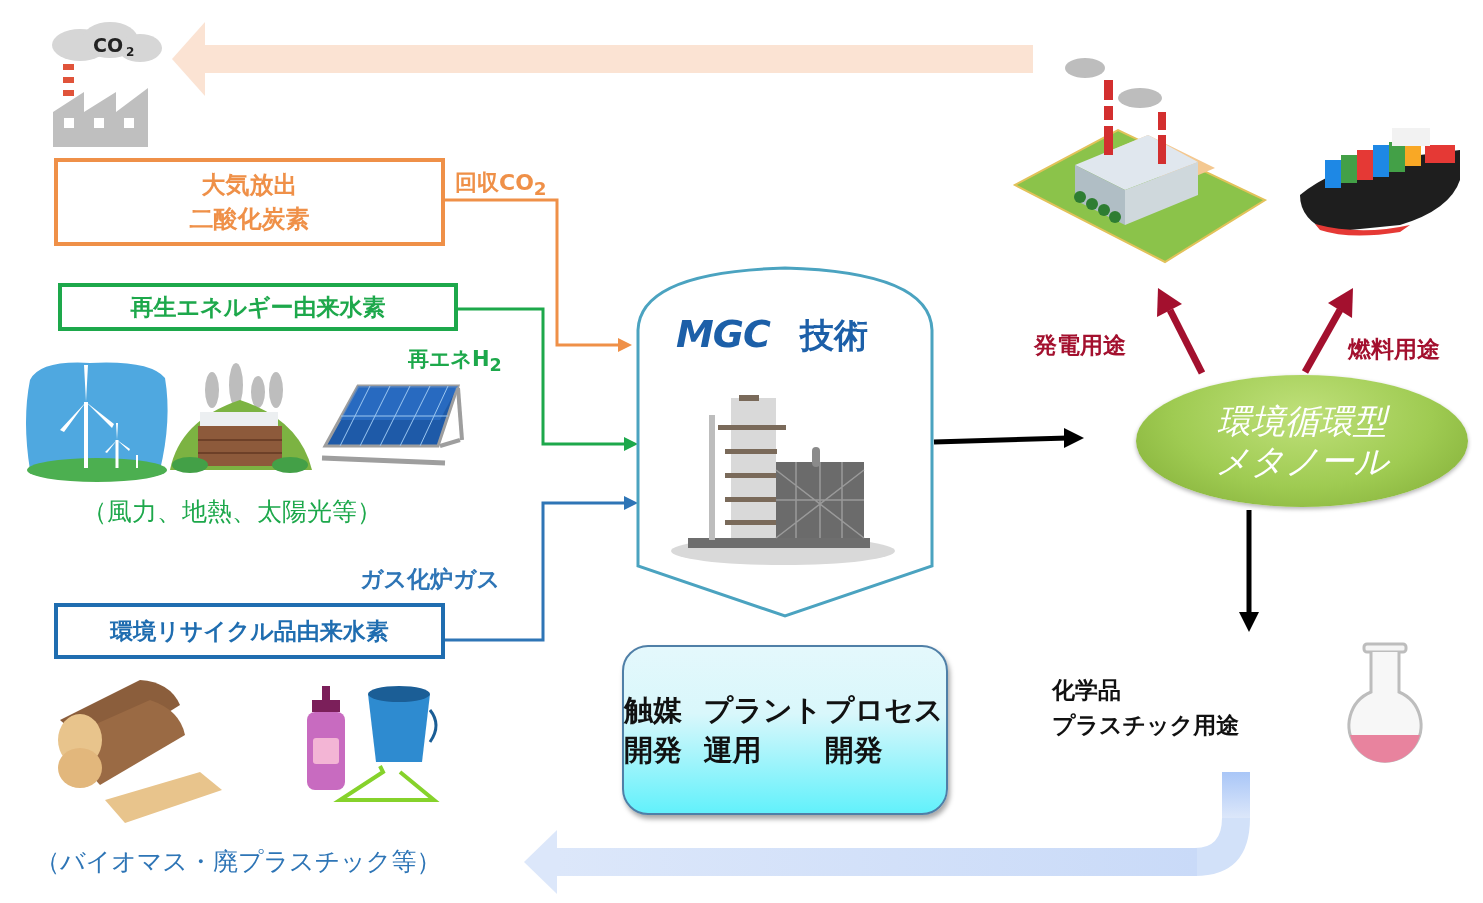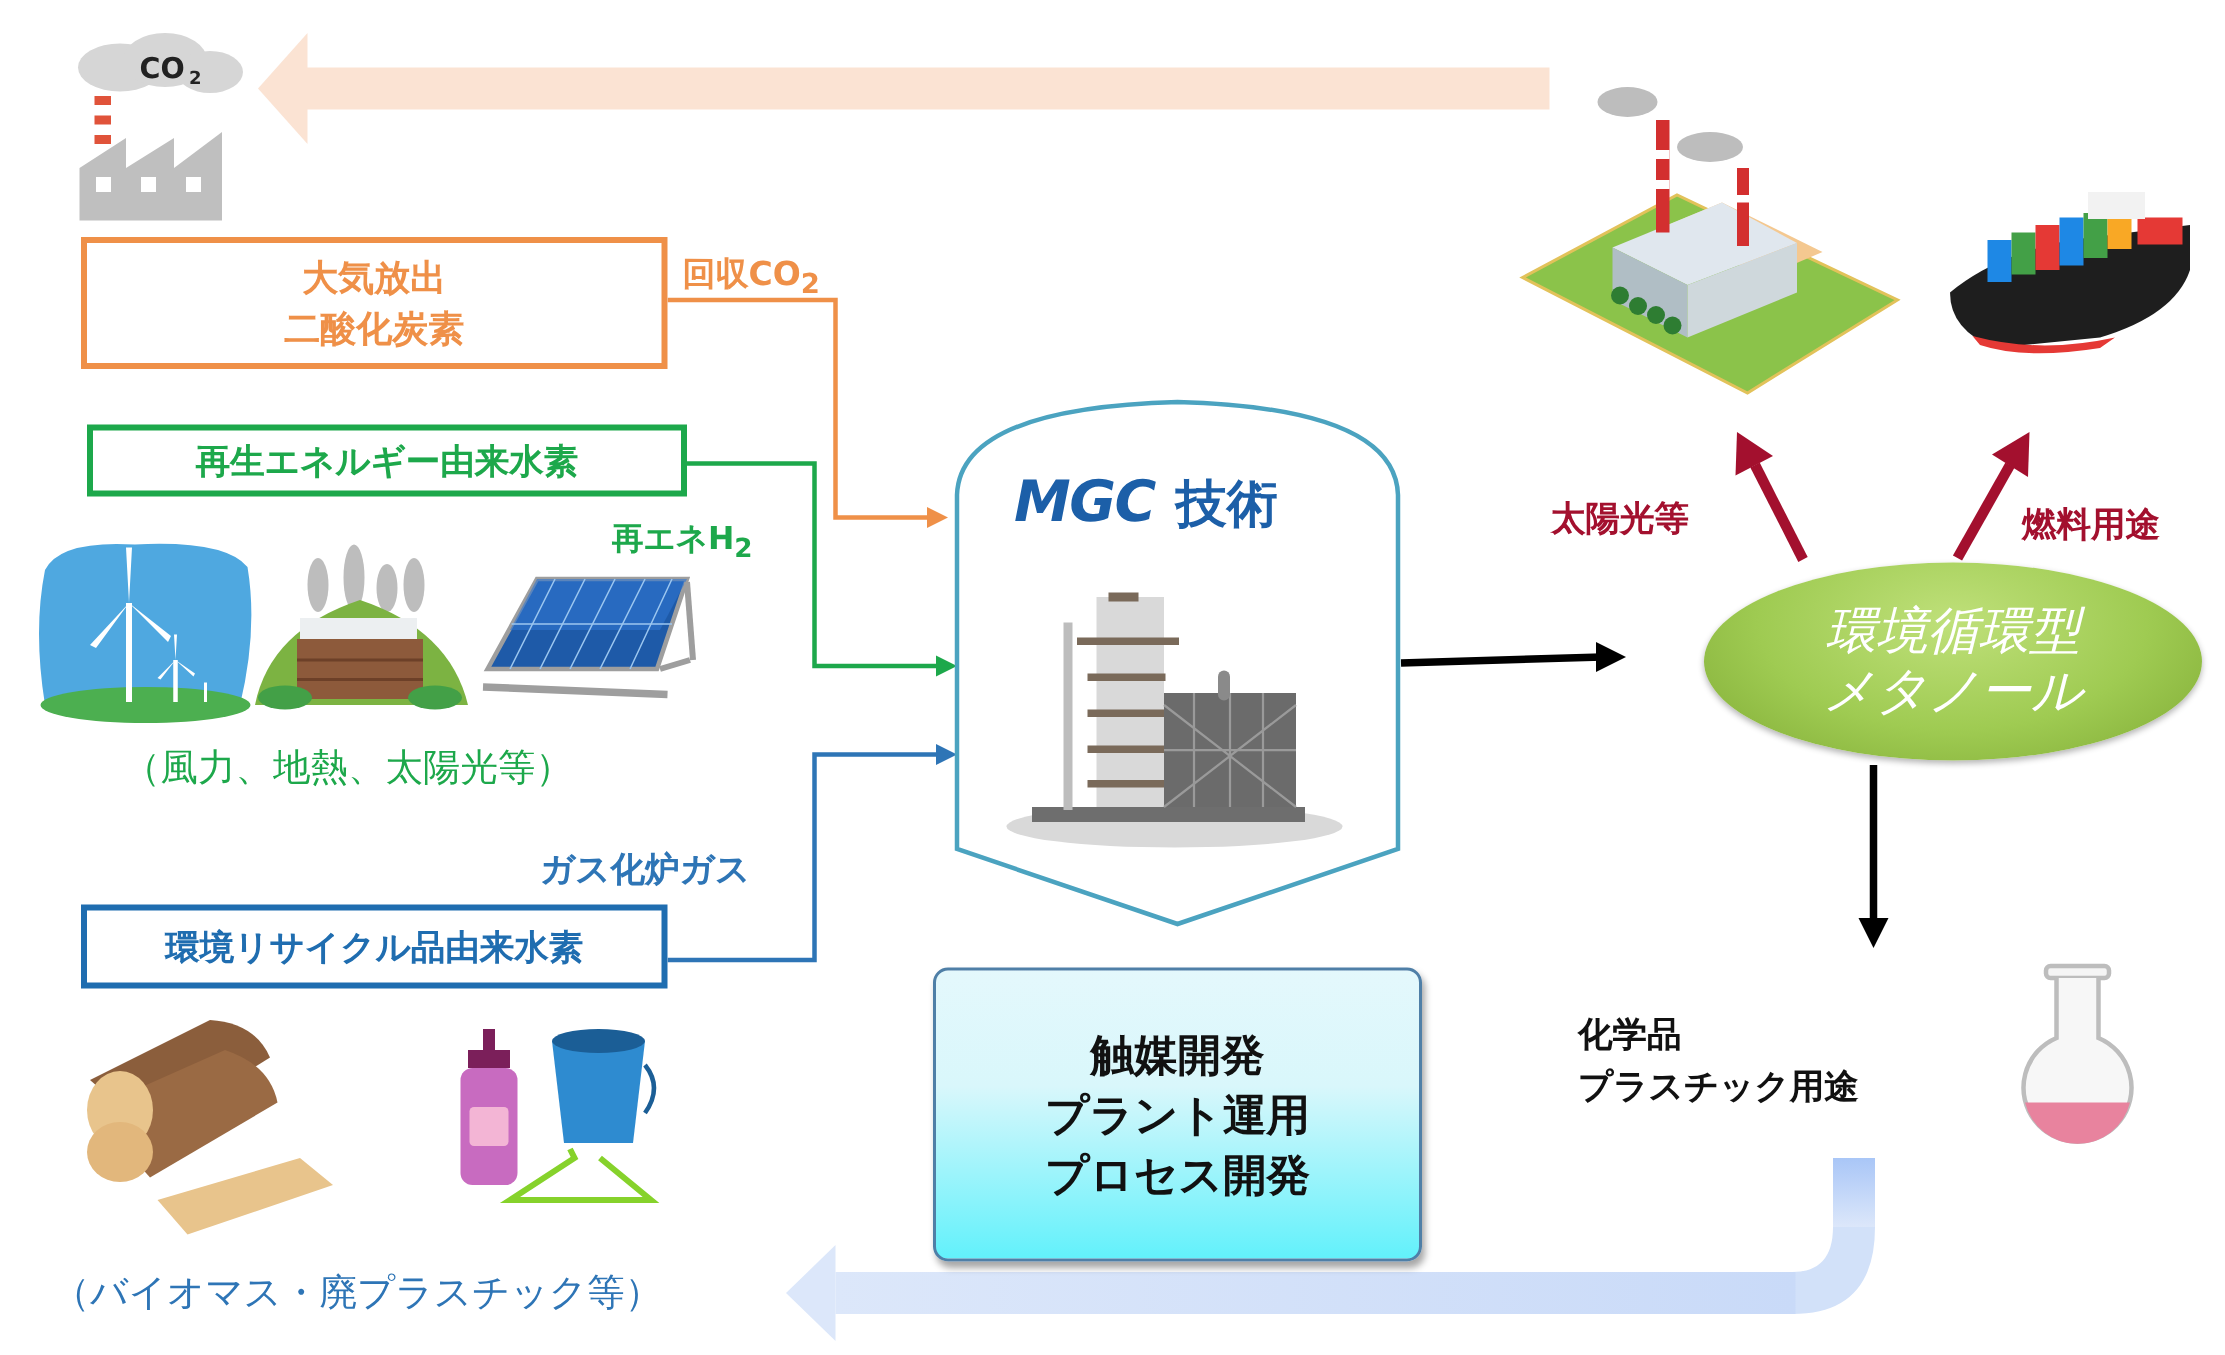--- a/index.html
+++ b/index.html
@@ -12,29 +12,29 @@
   .box-co2 { left: 54px; top: 158px; width: 391px; height: 88px; border: 4px solid #EF9048; color: #EF9048;
              font-size: 24px; line-height: 34px; flex-direction: column; }
   .box-re { left: 58px; top: 283px; width: 400px; height: 48px; border: 4px solid #1DA84B; color: #1DA84B; font-size: 23px; }
   .box-rc { left: 54px; top: 603px; width: 391px; height: 56px; border: 4px solid #1F6DB0; color: #1F6DB0; font-size: 23px; }
   .lbl { position: absolute; font-weight: bold; white-space: nowrap; }
   .lbl-co2 { left: 455px; top: 168px; color: #EF9048; font-size: 22px; }
   .lbl-h2 { left: 408px; top: 345px; color: #1DA84B; font-size: 21px; }
   .lbl-gas { left: 360px; top: 564px; color: #2E75B6; font-size: 23px; }
   .caption-re { left: 82px; top: 495px; color: #1DA84B; font-size: 25px; font-weight: normal; }
   .caption-rc { left: 35px; top: 845px; color: #2E75B6; font-size: 25px; font-weight: normal; }
-  .mgc-title { position: absolute; left: 676px; top: 312px; width: 230px; display: flex; align-items: baseline; gap: 14px; }
+  .mgc-title { position: absolute; left: 676px; top: 312px; width: 230px; display: flex; align-items: baseline; gap: 30px; }
   .mgc-logo { font-family: "DejaVu Sans", sans-serif; font-size: 38px; font-weight: bold; color: #1C5FA8;
               font-style: italic; letter-spacing: -1px; }
   .mgc-tech { font-size: 34px; font-weight: bold; color: #1C5FA8; }
-  .devbox { position: absolute; left: 622px; top: 645px; width: 326px; height: 196px; box-sizing: border-box;
-            border: 2px solid #4F7FA7; border-radius: 10px;
+  .devbox { position: absolute; left: 622px; top: 645px; width: 326px; height: 170px; box-sizing: border-box;
+            border: 2px solid #4F7FA7; border-radius: 26px;
             background: linear-gradient(#E4F8FC, #D9F7FB 40%, #62F1FB);
             box-shadow: 2px 4px 5px rgba(0,0,0,0.35);
-            display: flex; flex-direction: column; align-items: center; justify-content: center;
+            display: flex; align-items: center; justify-content: center;
             font-weight: bold; font-size: 29px; line-height: 40px; color: #111; }
   .ellipse { position: absolute; left: 1136px; top: 375px; width: 332px; height: 132px; border-radius: 50%;
              background: radial-gradient(ellipse at 50% 30%, #BFE07A 0%, #9FCB52 55%, #7FAA34 100%);
              box-shadow: 0 2px 4px rgba(0,0,0,0.3);
              display: flex; flex-direction: column; align-items: center; justify-content: center;
              color: #ffffff; font-size: 34px; line-height: 40px; font-style: italic; }
   .use-label { position: absolute; color: #A3102E; font-weight: bold; font-size: 23px; white-space: nowrap; }
   .use-power { left: 1034px; top: 330px; }
   .use-fuel { left: 1348px; top: 334px; }
   .chem-label { position: absolute; left: 1052px; top: 673px; width: 245px; text-align: left;
@@ -277,18 +277,18 @@
   <span>触媒開発</span>
   <span>プラント運用</span>
   <span>プロセス開発</span>
 </div>
 
 <div class="ellipse">
   <span>環境循環型</span>
   <span>メタノール</span>
 </div>
 
-<div class="use-label use-power">太陽光等</div>
+<div class="use-label use-power">発電用途</div>
 <div class="use-label use-fuel">燃料用途</div>
 <div class="chem-label">
   <div>化学品</div>
   <div>プラスチック用途</div>
 </div>
 
 </body></html>

